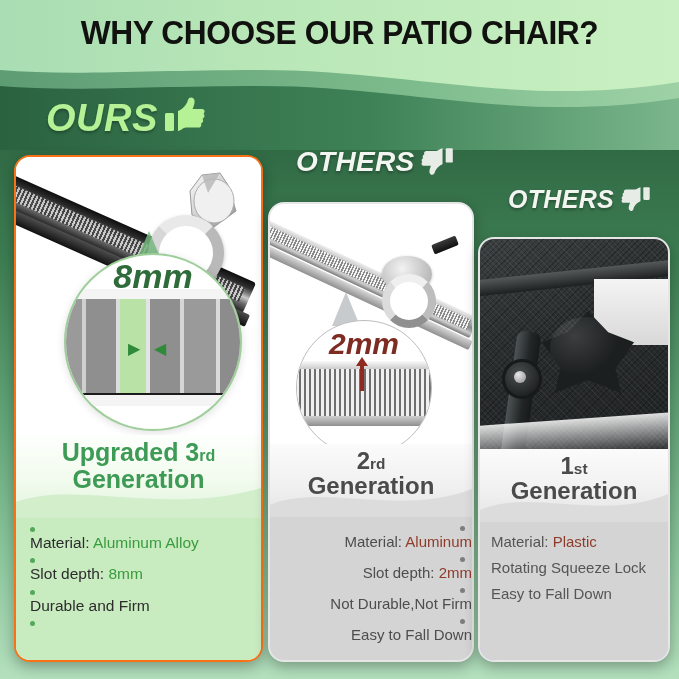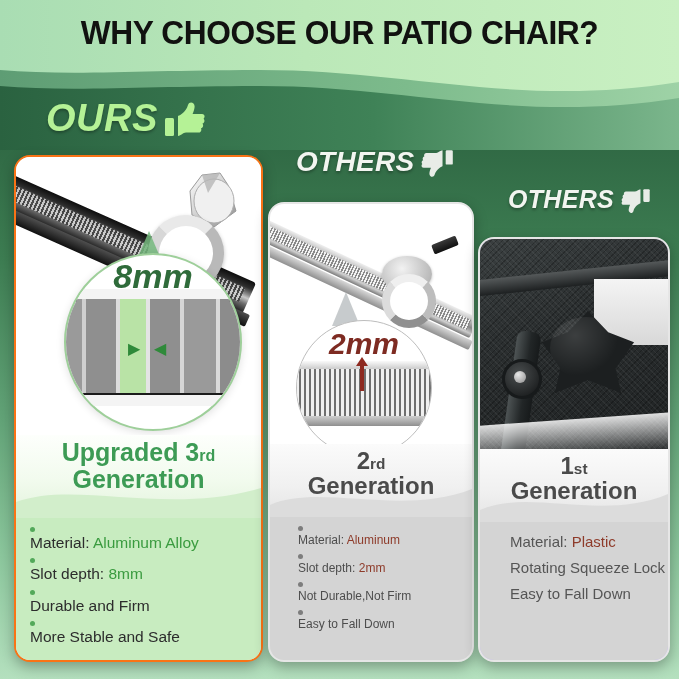--- a/index.html
+++ b/index.html
@@ -28,21 +28,21 @@
     color:#111210;
     font-family:"Liberation Sans","DejaVu Sans",sans-serif;
     transform:scaleX(0.96);
     z-index:6;
     white-space:nowrap;
   }
 
   
   .head-lbl{
     position:absolute;z-index:7;
-    display:flex;align-items:flex-end;gap:7px;
+    display:flex;align-items:flex-start;gap:7px;
     font-weight:bold;font-style:italic;
     text-shadow:0 2px 3px rgba(0,0,0,.30);
   }
   .head-ours{left:46px;top:97px;font-size:38px;color:#b5f296;letter-spacing:0.5px;}
   .head-o2{left:296px;top:146px;font-size:28px;color:#f2f5f0;letter-spacing:0.3px;}
   .head-o3{left:508px;top:185px;font-size:25px;color:#f2f5f0;letter-spacing:0.3px;}
   .head-lbl .glyph{display:inline-block;line-height:0;}
 
   
   .card{
@@ -79,22 +79,22 @@
   .card1 .feat{background:#c8ecc0;}
   .card2 .feat,.card3 .feat{background:#d4d4d4;}
 
   .frow{
     display:flex;align-items:baseline;
     font-size:15.5px;line-height:1.0;
     padding:5.5px 0 5.5px 0;
     flex-direction:column;
   }
   .card1 .frow{padding-left:14px;color:#2c2c2c;}
-  .card2 .frow{padding-left:28px;color:#4d4d4d;font-size:12px;}
-  .card3 .frow{padding-left:30px;color:#555555;font-size:15px;}
+  .card2 .frow{padding-left:28px;color:#4d4d4d;font-size:15px;align-items:flex-end;}
+  .card3 .frow{padding-left:11px;color:#555555;font-size:15px;}
 
   .bullet{
     flex:0 0 auto;width:5px;height:5px;border-radius:50%;
     margin-right:7px;position:relative;top:-3px;
   }
   .card1 .bullet{background:#53a95a;}
   .card2 .bullet{background:#7d7d7d;}
   .ftext{white-space:nowrap;}
   .hl-green{color:#3a9b3f;font-weight:normal;}
   .hl-red{color:#8e3b2a;}
@@ -375,21 +375,20 @@
       <div class="frow">
         <span class="bullet"></span>
         <span class="ftext"><span>Slot depth: </span><span class="hl-green">8mm</span></span>
       </div>
       <div class="frow">
         <span class="bullet"></span>
         <span class="ftext">Durable and Firm</span>
       </div>
       <div class="frow">
         <span class="bullet"></span>
-        <span class="ftext">More Stable and Safe</span>
       </div>
     </div>
   </div>
 
   <div class="card card2">
 
     <div class="photo">
       <div class="rail2">
         <div class="teeth"></div>
       </div>

